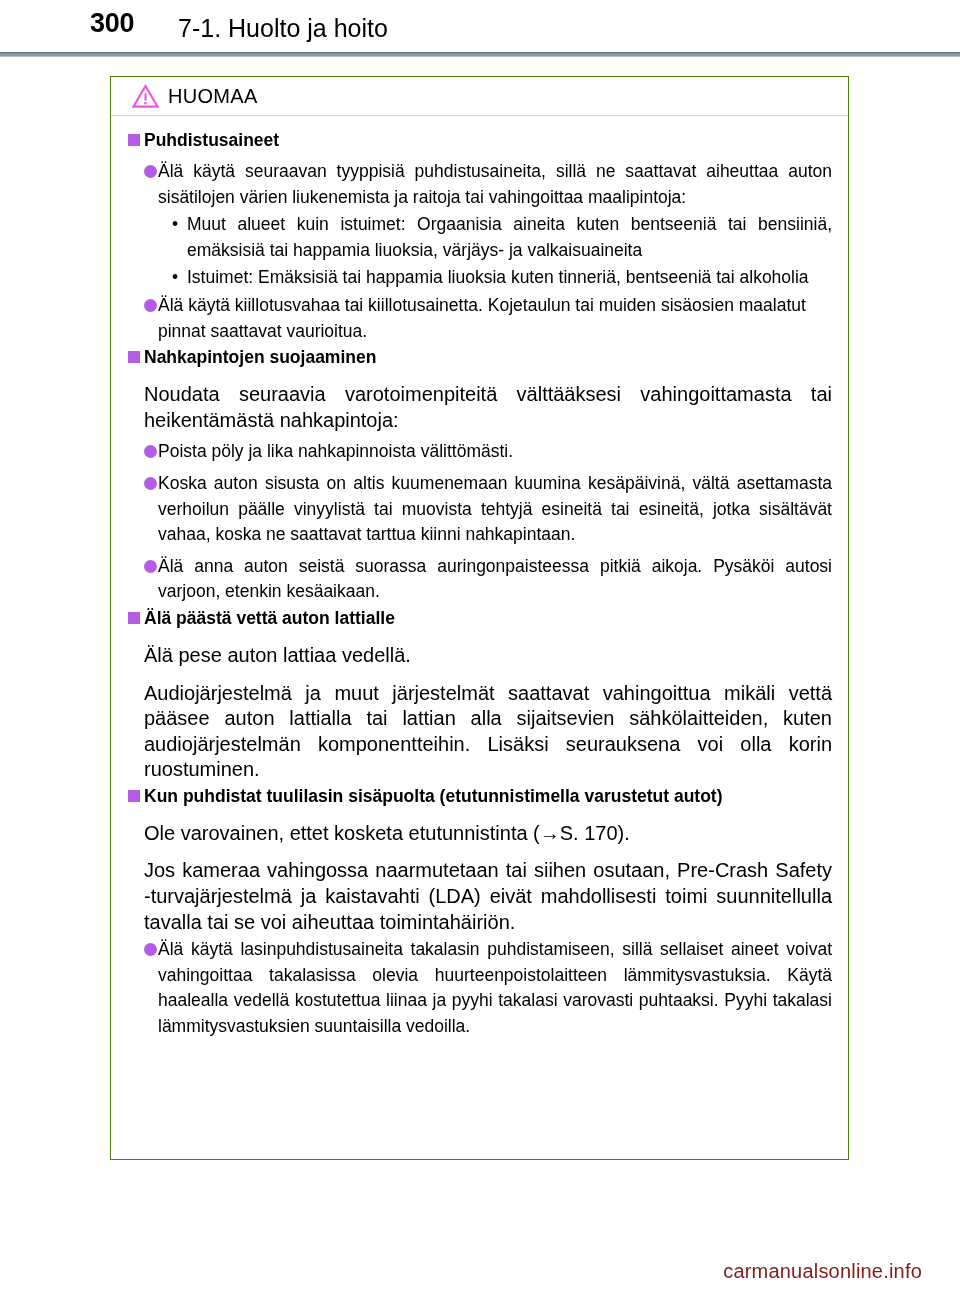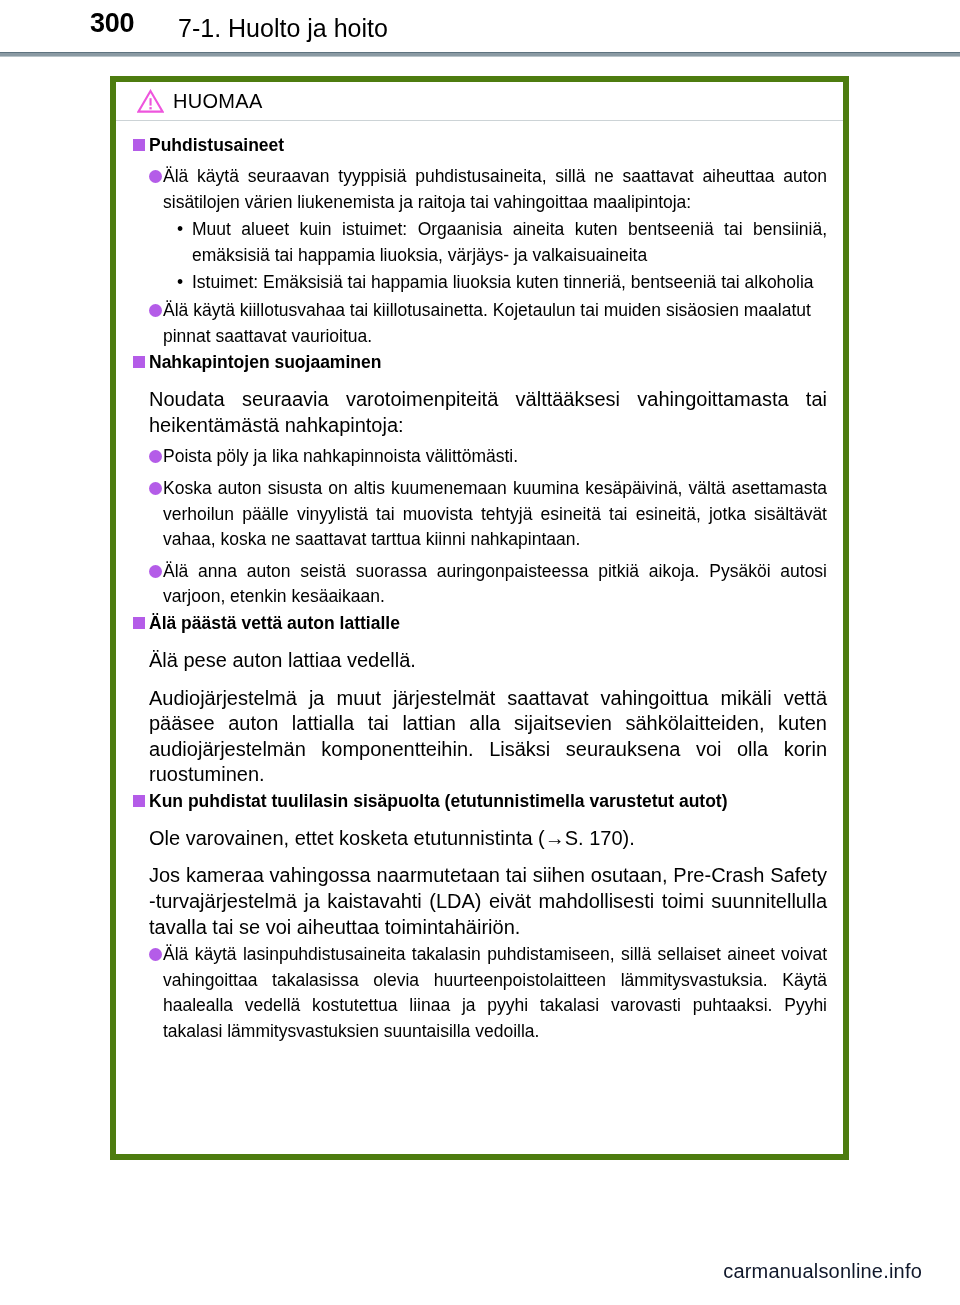--- a/index.html
+++ b/index.html
@@ -52,21 +52,21 @@
     box-sizing: border-box;
   }
 
   
   .caution-box {
     position: absolute;
     left: 110px;
     top: 76px;
     width: 739px;
     height: 1084px;
-    border: 6px solid #4d7c0f;
+    border: 1px solid #4d7c0f;
     box-sizing: border-box;
     background: #ffffff;
   }
   .caution-title-bar {
     height: 39px;
     border-bottom: 1px solid #ccd3d6;
     display: flex;
     align-items: center;
     padding-left: 21px;
     box-sizing: border-box;
@@ -160,21 +160,21 @@
     text-align: justify;
     text-justify: inter-word;
   }
 
   
   .watermark {
     position: absolute;
     right: 38px;
     bottom: 22px;
     font-size: 20px;
-    color: #0f172a;
+    color: #7f1d1d;
     letter-spacing: 0.2px;
   }
 </style>
 </head>
 <body>
 
 <div class="page-header">
   <div class="page-number">300</div>
   <div class="section-title">7-1. Huolto ja hoito</div>
 </div>

